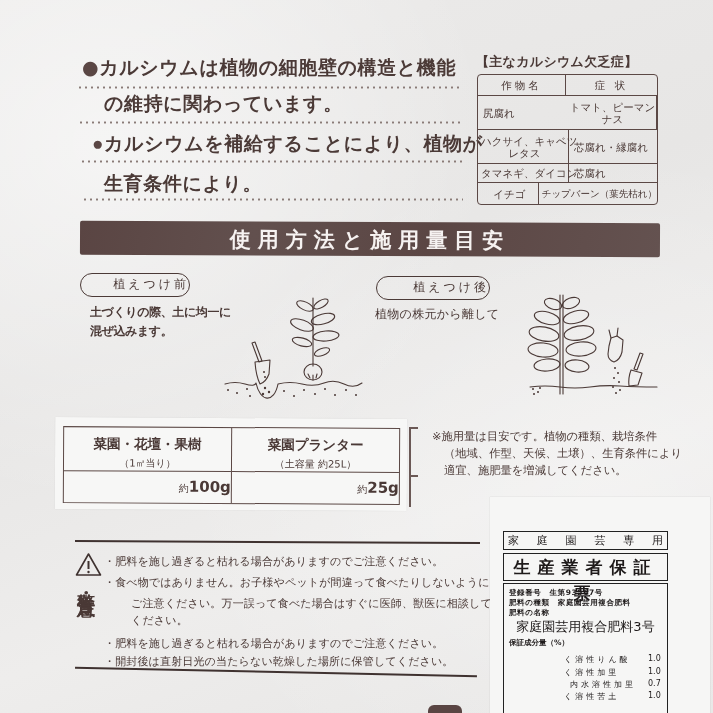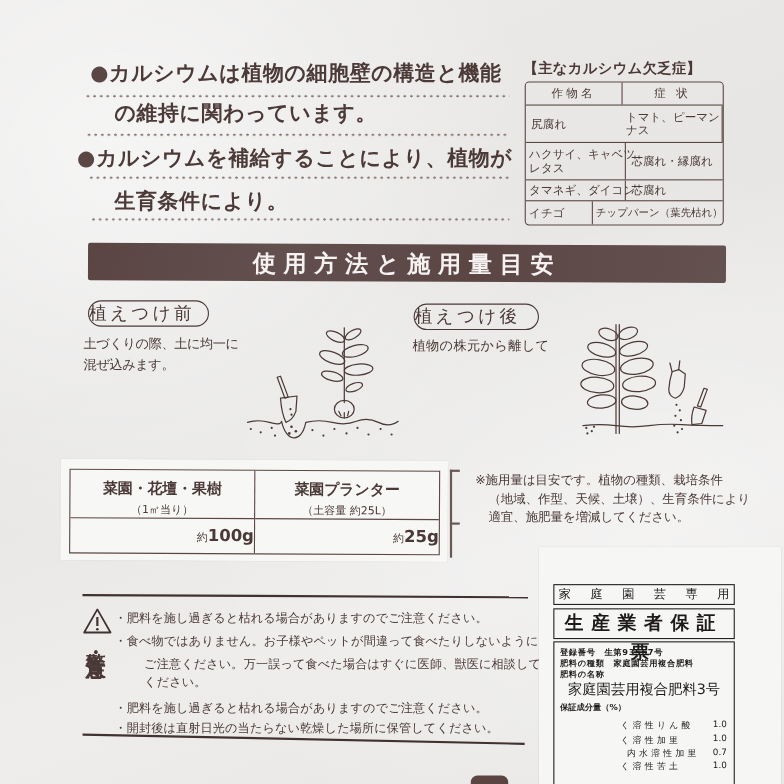--- a/index.html
+++ b/index.html
@@ -18,32 +18,32 @@
   .dotted { position: absolute; height: 3px;
     background-image: radial-gradient(circle, #8a7b77 0.9px, transparent 1.3px);
     background-size: 6px 3px; background-repeat: repeat-x; }
 
   
   .def-title { position: absolute; left: 476px; top: 53px; font-size: 13px; font-weight: 700; white-space: nowrap; letter-spacing: 0.3px; text-align: right; }
   .def-table { position: absolute; left: 477px; top: 74px; width: 179px; border: 1.5px solid #5b4845; border-radius: 4px; border-collapse: separate; }
   .def-row { display: flex; border-top: 1.2px solid #5b4845; }
   .def-row.first { border-top: none; }
   .def-cell { font-size: 10.5px; line-height: 12px; white-space: nowrap; display: flex; flex-direction: column; justify-content: center; padding-left: 3px; }
-  .def-cell.crop { width: 87px; border-right: 1.2px solid #5b4845; }
+  .def-cell.crop { width: 87px; border-right: 1.2px solid #5b4845; text-align: center; }
   .def-cell.sym { flex: 1; padding-left: 5px; }
   .def-cell.head { align-items: center; padding-left: 0; letter-spacing: 3px; }
   .def-cell span { display: block; }
 
   
   .banner { position: absolute; left: 80px; top: 222px; width: 580px; height: 34px;
     background: linear-gradient(100deg, #5a4543 0%, #62504e 30%, #5b4644 60%, #645250 100%);
     transform: rotate(0.25deg); border-radius: 2px; }
   .banner-title { position: absolute; left: 0; right: 0; top: 4px; text-align: center; color: #f6f2f1; font-size: 21px; letter-spacing: 7px; font-weight: 700; white-space: nowrap; }
 
-  .pill { position: absolute; height: 24px; border: 1.6px solid #4b3a37; border-radius: 13px; box-sizing: border-box; font-size: 16px; letter-spacing: 3px; text-align: left; line-height: 21px; white-space: nowrap; }
+  .pill { position: absolute; height: 24px; border: 1.6px solid #4b3a37; border-radius: 13px; box-sizing: border-box; font-size: 12px; letter-spacing: 3px; text-align: right; line-height: 21px; white-space: nowrap; }
   .desc { position: absolute; font-size: 12px; line-height: 19px; letter-spacing: -0.4px; white-space: nowrap; }
   .desc span { display: block; }
 
   
   .rate-sticker { position: absolute; left: 55px; top: 418px; width: 352px; height: 92px; background: #f7f7f6; transform: rotate(0.3deg); box-shadow: 0 0 1px rgba(0,0,0,0.15); }
   .rate-table { position: absolute; left: 8px; top: 9px; width: 337px; height: 77px; border: 1.6px solid #5b4845; box-sizing: border-box; display: flex; }
   .rate-col { flex: 1; display: flex; flex-direction: column; }
   .rate-col + .rate-col { border-left: 1.6px solid #5b4845; }
   .rate-head { height: 45px; border-bottom: 1.6px solid #5b4845; text-align: center; }
   .rate-head .t { display: block; font-size: 13.5px; margin-top: 8px; white-space: nowrap; font-weight: 600; }
@@ -82,21 +82,21 @@
 <body>
 
 <div class="intro-line" style="left:82px; top:55px;">
   <span class="dot">●</span><span>カルシウムは植物の細胞壁の構造と機能</span>
 </div>
 <div class="dotted" style="left:77px; top:86px; width:386px;"></div>
 <div class="intro-line" style="left:104px; top:91px;">
   <span>の維持に関わっています。</span>
 </div>
 <div class="dotted" style="left:78px; top:121px; width:385px;"></div>
-<div class="intro-line" style="left:70px; top:132px;">
+<div class="intro-line" style="left:92px; top:132px;font-family:Liberation Serif, serif;">
   <span class="dot">●</span><span>カルシウムを補給することにより、植物が</span>
 </div>
 <div class="dotted" style="left:80px; top:160px; width:383px;"></div>
 <div class="intro-line" style="left:104px; top:171px;">
   <span>生育条件により。</span>
 </div>
 <div class="dotted" style="left:82px; top:198px; width:381px;"></div>
 
 <div class="def-title">【主なカルシウム欠乏症】</div>
 <div class="def-table">
@@ -130,21 +130,21 @@
     </div>
     <div class="def-cell sym" style="font-size:9.5px; padding-left:3px;">チップバーン（葉先枯れ）</div>
   </div>
 </div>
 
 <div class="banner">
   <div class="banner-title">使用方法と施用量目安</div>
 </div>
 
 <div class="pill" style="left:80px; top:273px; width:110px;">植えつけ前</div>
-<div class="desc" style="left:76px; top:303px;">
+<div class="desc" style="left:90px; top:303px;font-weight:bold;">
   <span>土づくりの際、土に均一に</span>
   <span>混ぜ込みます。</span>
 </div>
 <svg class="illus" style="left:220px; top:292px;" width="145" height="115" viewBox="0 0 145 115">
   <g>
     <path d="M5,92 Q15,89 25,92 T36,91 C40,110 54,112 58,92 Q70,89 82,92 T104,91 T124,92 T142,91"></path>
   </g>
   <g>
     <circle class="fill" cx="8" cy="98" r="1"></circle>
       <circle class="fill" cx="17" cy="101" r="1"></circle>

